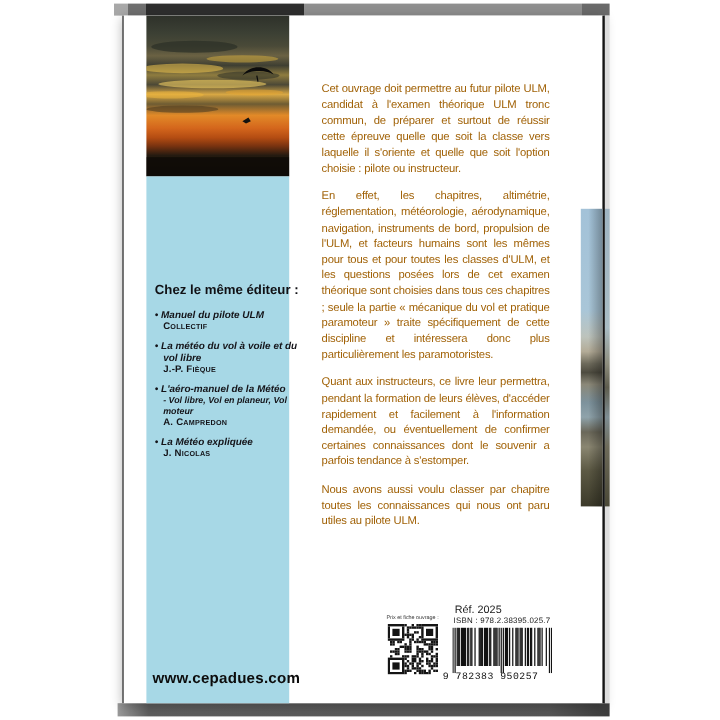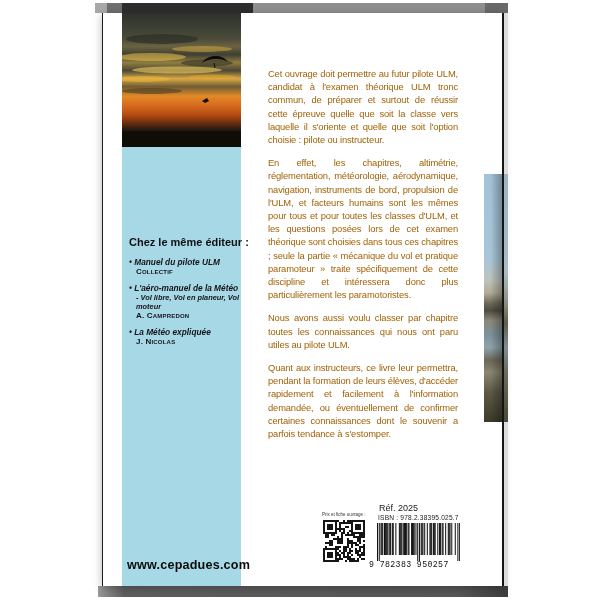--- a/index.html
+++ b/index.html
@@ -96,38 +96,42 @@
     <div class="sidebar-body" style="background: rgb(167, 216, 230);"></div>
 
     <div class="sidebar-content">
       <div class="sb-heading">Chez le même éditeur :</div>
 
       <div class="book-item">
         <div class="bi-title">• <span>Manuel du pilote ULM</span></div>
         <div class="bi-author">Collectif</div>
       </div>
       <div class="book-item">
+        <div class="bi-title">• <span>La météo du vol à voile et du vol libre</span></div>
+        <div class="bi-author">J.-P. Fièque</div>
+      </div>
+      <div class="book-item">
         <div class="bi-title">• <span>L'aéro-manuel de la Météo</span></div>
         <div class="bi-sub">- Vol libre, Vol en planeur, Vol moteur</div>
         <div class="bi-author">A. Campredon</div>
       </div>
       <div class="book-item">
         <div class="bi-title">• <span>La Météo expliquée</span></div>
         <div class="bi-author">J. Nicolas</div>
       </div>
     </div>
 
     <div class="site-url">www.cepadues.com</div>
   </div>
 
   <div class="main-text">
     <p>Cet ouvrage doit permettre au futur pilote ULM, candidat à l'examen théorique ULM tronc commun, de préparer et surtout de réussir cette épreuve quelle que soit la classe vers laquelle il s'oriente et quelle que soit l'option choisie : pilote ou instructeur.</p>
     <p>En effet, les chapitres, altimétrie, réglementation, météorologie, aérodynamique, navigation, instruments de bord, propulsion de l'ULM, et facteurs humains sont les mêmes pour tous et pour toutes les classes d'ULM, et les questions posées lors de cet examen théorique sont choisies dans tous ces chapitres ; seule la partie « mécanique du vol et pratique paramoteur » traite spécifiquement de cette discipline et intéressera donc plus particulièrement les paramotoristes.</p>
+    <p>Quant aux instructeurs, ce livre leur permettra, pendant la formation de leurs élèves, d'accéder rapidement et facilement à l'information demandée, ou éventuellement de confirmer certaines connaissances dont le souvenir a parfois tendance à s'estomper.</p>
     <p>Nous avons aussi voulu classer par chapitre toutes les connaissances qui nous ont paru utiles au pilote ULM.</p>
-    <p>Quant aux instructeurs, ce livre leur permettra, pendant la formation de leurs élèves, d'accéder rapidement et facilement à l'information demandée, ou éventuellement de confirmer certaines connaissances dont le souvenir a parfois tendance à s'estomper.</p>
   </div>
 
   <div class="edge-photo">
     <div class="shade"></div>
   </div>
 
   <div class="qr-label">Prix et fiche ouvrage :</div>
   <div class="qr" id="qr"><svg width="42" height="42" xmlns="http://www.w3.org/2000/svg">
         <rect x="0" y="0" width="14" height="2" fill="#151515"></rect>
         <rect x="0" y="12" width="14" height="2" fill="#151515"></rect>

